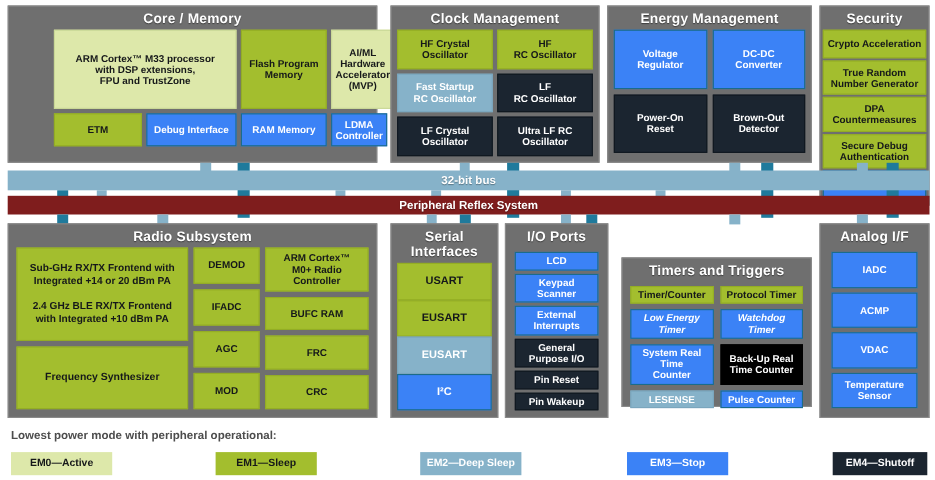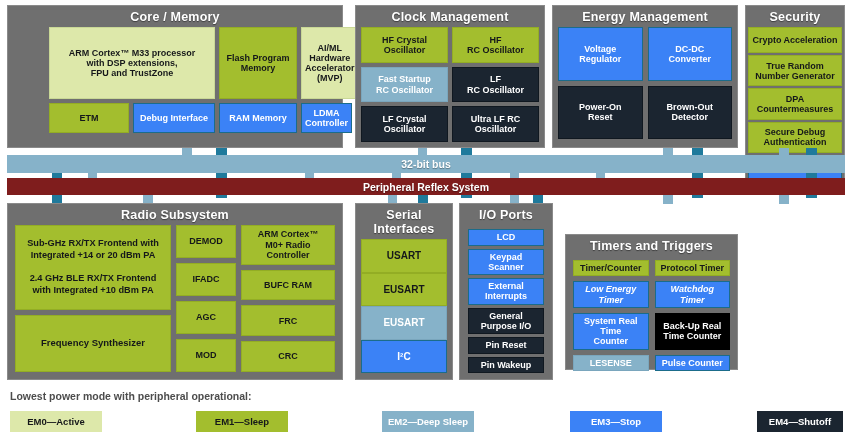--- a/index.html
+++ b/index.html
@@ -274,20 +274,32 @@
         <div class="blk em4b" style="flex:1;">Back-Up Real
 Time Counter</div>
       </div>
       <div style="display:flex; gap:6px; flex:1;">
         <div class="blk em2" style="flex:1;">LESENSE</div>
         <div class="blk em3" style="flex:1;">Pulse Counter</div>
       </div>
     </div>
   </div>
 
+  <div class="panel" style="left:745px; top:203px; width:100px; height:177px;">
+    <div class="panel-title">Analog I/F</div>
+    <div class="panel-body" style="flex-direction:column; padding:4px 10px 8px 10px;">
+      <div class="rows" style="flex:1; gap:4px;">
+        <div class="blk em3" style="flex:1;">IADC</div>
+        <div class="blk em3" style="flex:1;">ACMP</div>
+        <div class="blk em3" style="flex:1;">VDAC</div>
+        <div class="blk em3" style="flex:1;">Temperature
+Sensor</div>
+      </div>
+    </div>
+  </div>
 
   <div id="legend-note">Lowest power mode with peripheral operational:</div>
 
   <div class="legend-item em0" style="left:10px;  width:92px;">EM0—Active</div>
   <div class="legend-item em1" style="left:196px; width:92px;">EM1—Sleep</div>
   <div class="legend-item em2" style="left:382px; width:92px;">EM2—Deep Sleep</div>
   <div class="legend-item em3" style="left:570px; width:92px;">EM3—Stop</div>
   <div class="legend-item em4" style="left:757px; width:86px;">EM4—Shutoff</div>
 
 </div>

